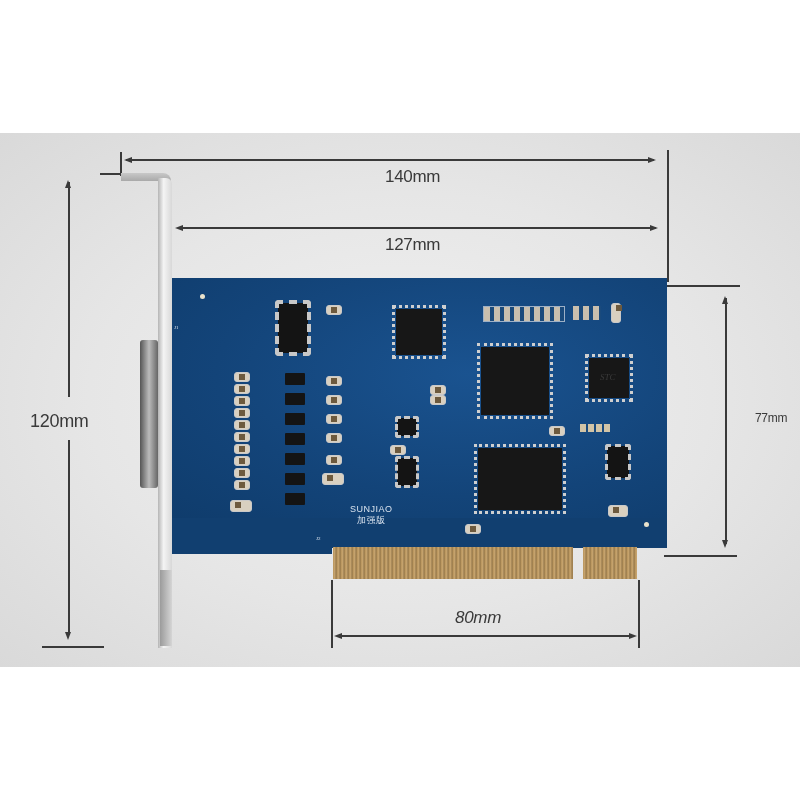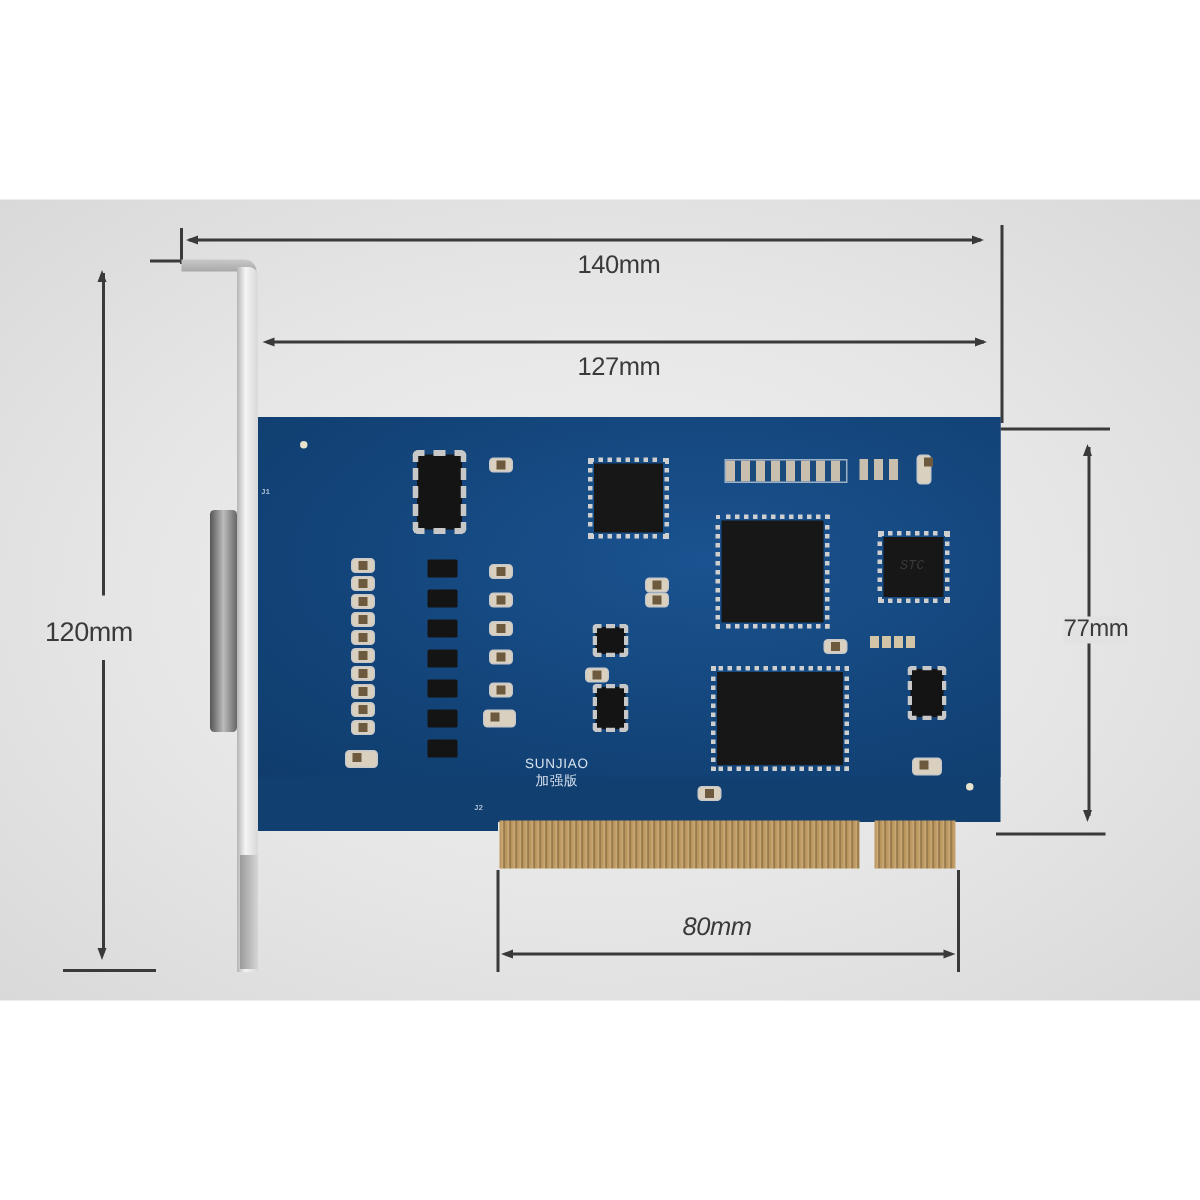--- a/index.html
+++ b/index.html
@@ -24,21 +24,21 @@
     background-image: radial-gradient(ellipse at 60% 40%, #1a5390 0%, #134479 60%, #0f3c6c 100%); }
   .pcb-tab { position:absolute; left:172px; top:518px; width:160px; height:36px; background:#113f70; }
   .pcb-tab-right { position:absolute; left:332px; top:518px; width:335px; height:30px; background:#113f70; }
   .gold { position:absolute; height:32px; top:547px;
     background: repeating-linear-gradient(90deg,#b8945c 0px,#c9a772 2px,#8b6f44 3px,#b8945c 4px); }
   .chip { position:absolute; background:#141414; border-radius:1px; }
   .chip::before, .chip::after { content:""; position:absolute; }
   .qfp { position:absolute; background:#171717; outline:3px dotted #cfcfcf; outline-offset:1px; }
   .res { position:absolute; width:14px; height:8px; background:#d9d0c0; border:1px solid #c9c9c9; border-radius:3px; }
   .res::after { content:""; position:absolute; left:4px; top:1px; width:6px; height:6px; background:#6d5a3e; }
-  .silk { position:absolute; color:#dde6f0; font-size:5px; font-family:Liberation Mono, monospace; }
+  .silk { position:absolute; color:#dde6f0; font-size:5px; font-family:Liberation Serif, serif; }
   .db9 { position:absolute; left:172px; top:333px; width:44px; height:160px; background:#111; border:1px solid #7a8aa0; }
   .db9-sticker { position:absolute; left:181px; top:380px; width:27px; height:60px; background:#c8d3e6; border:1px solid #eee; }
   .db9-shell { position:absolute; left:140px; top:340px; width:18px; height:148px; background:linear-gradient(90deg,#555,#bbb 50%,#666); border-radius:3px; }
   .screw { position:absolute; width:20px; height:14px; background:#bbb; border-radius:2px; }
   .brand { position:absolute; left:350px; top:504px; color:#d8e2ee; font-size:9px; font-family:"Liberation Sans", sans-serif; letter-spacing:0.5px; text-align:center; line-height:11px; }
 </style>
 </head>
 <body>
 
 <div class="panel"></div>
@@ -62,21 +62,21 @@
 <div class="dim-label" style="left:30px;top:411px;font-size:18px;">120mm</div>
 <div class="vline" style="left:68px;top:440px;height:195px;"></div>
 <div class="arrow-d" style="left:65px;top:632px;"></div>
 <div class="hline" style="left:42px;top:646px;width:62px;height:1.5px;"></div>
 
 <div class="hline" style="left:667px;top:285px;width:73px;height:1.5px;"></div>
 <div class="vline" style="left:725px;top:298px;height:246px;"></div>
 <div class="arrow-u" style="left:722px;top:296px;"></div>
 <div class="arrow-d" style="left:722px;top:540px;"></div>
 <div class="hline" style="left:664px;top:555px;width:73px;height:1.5px;"></div>
-<div class="dim-label" style="left:709px;top:411px;font-size:16px;background:#e2e2e2;">77mm</div>
+<div class="dim-label" style="left:755px;top:411px;font-size:12px;background:#e2e2e2;">77mm</div>
 
 <div class="vline" style="left:331px;top:580px;height:68px;"></div>
 <div class="vline" style="left:638px;top:580px;height:68px;"></div>
 <div class="hline" style="left:337px;top:635px;width:296px;height:1.5px;"></div>
 <div class="arrow-l" style="left:334px;top:633px;"></div>
 <div class="arrow-r" style="left:629px;top:633px;"></div>
 <div class="dim-label" style="left:455px;top:608px;font-style:italic;">80mm</div>
 
 <div class="bracket-top"></div>
 <div class="bracket"></div>

